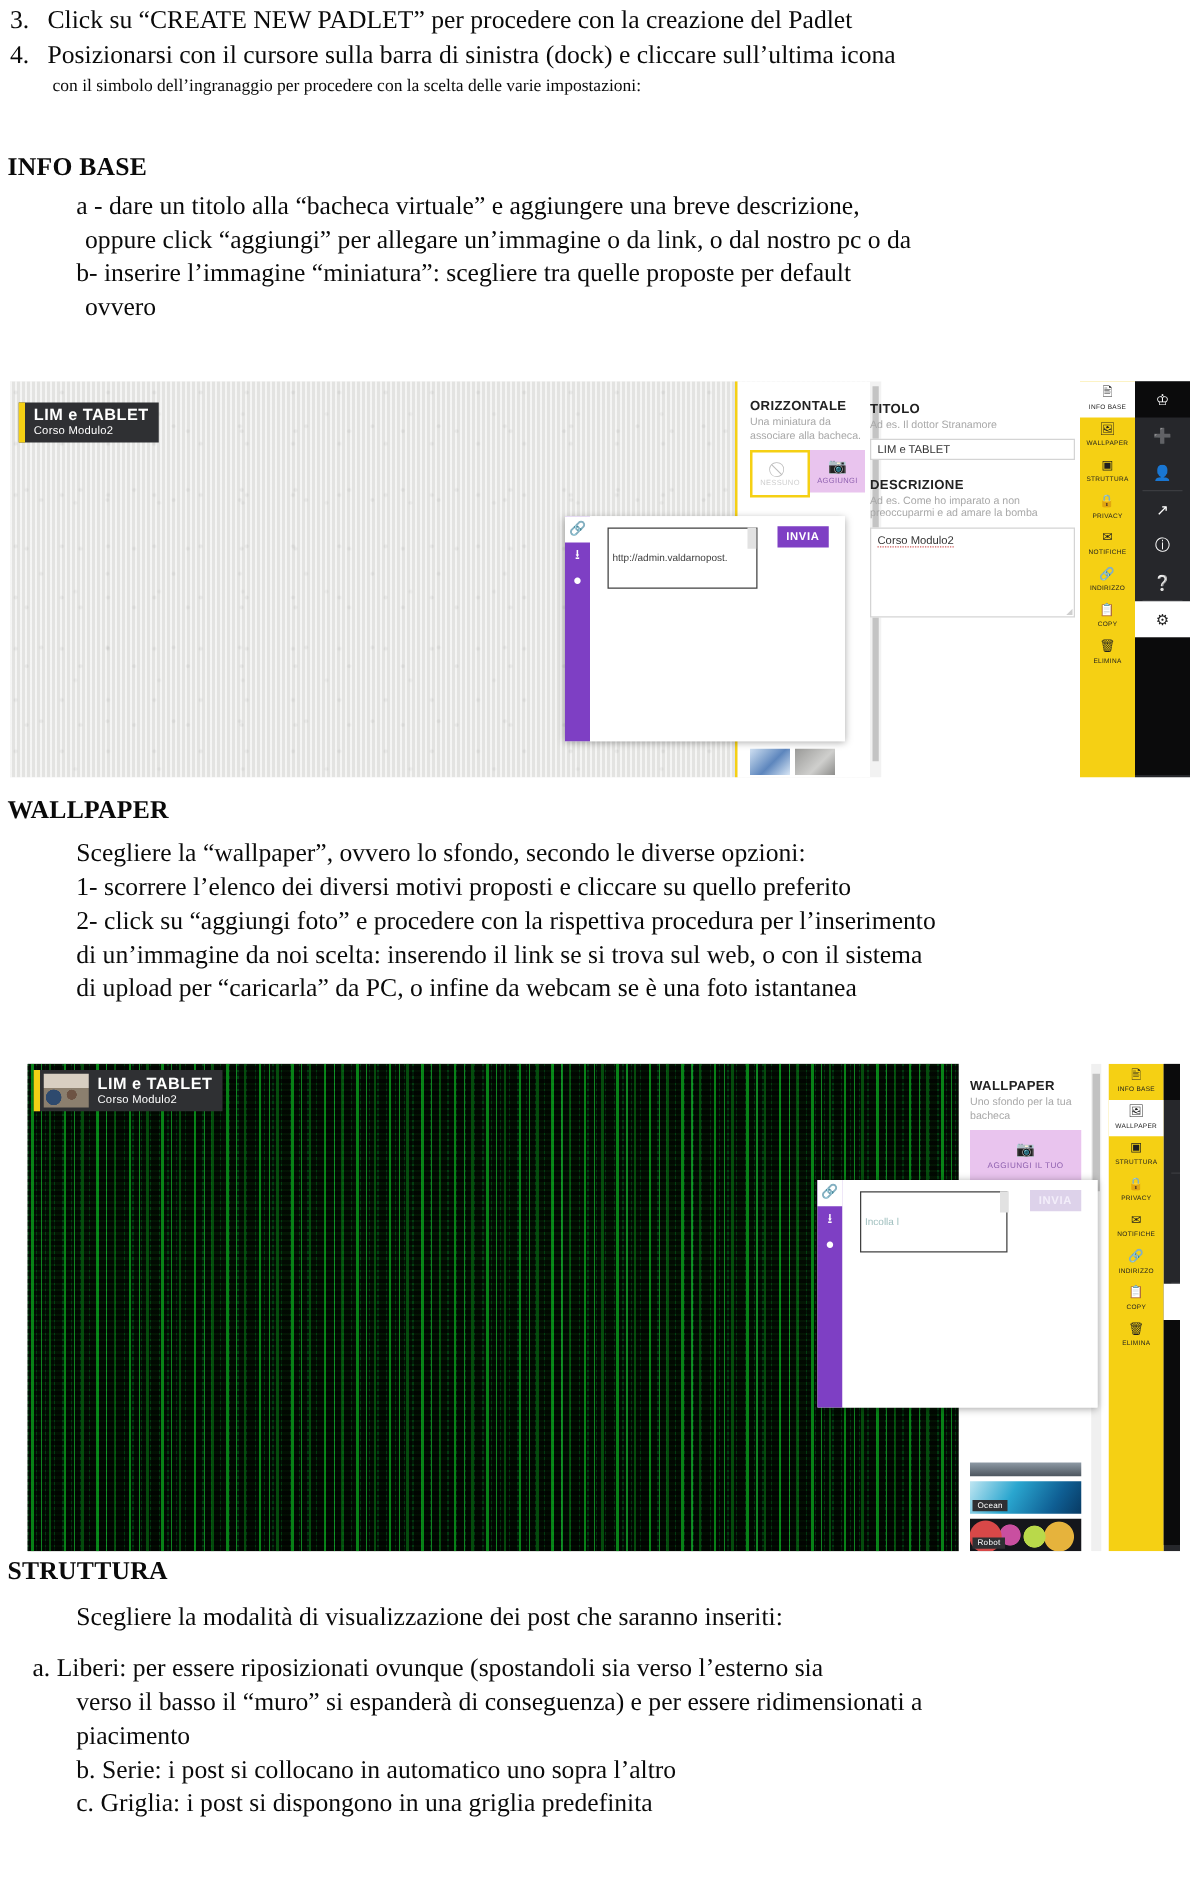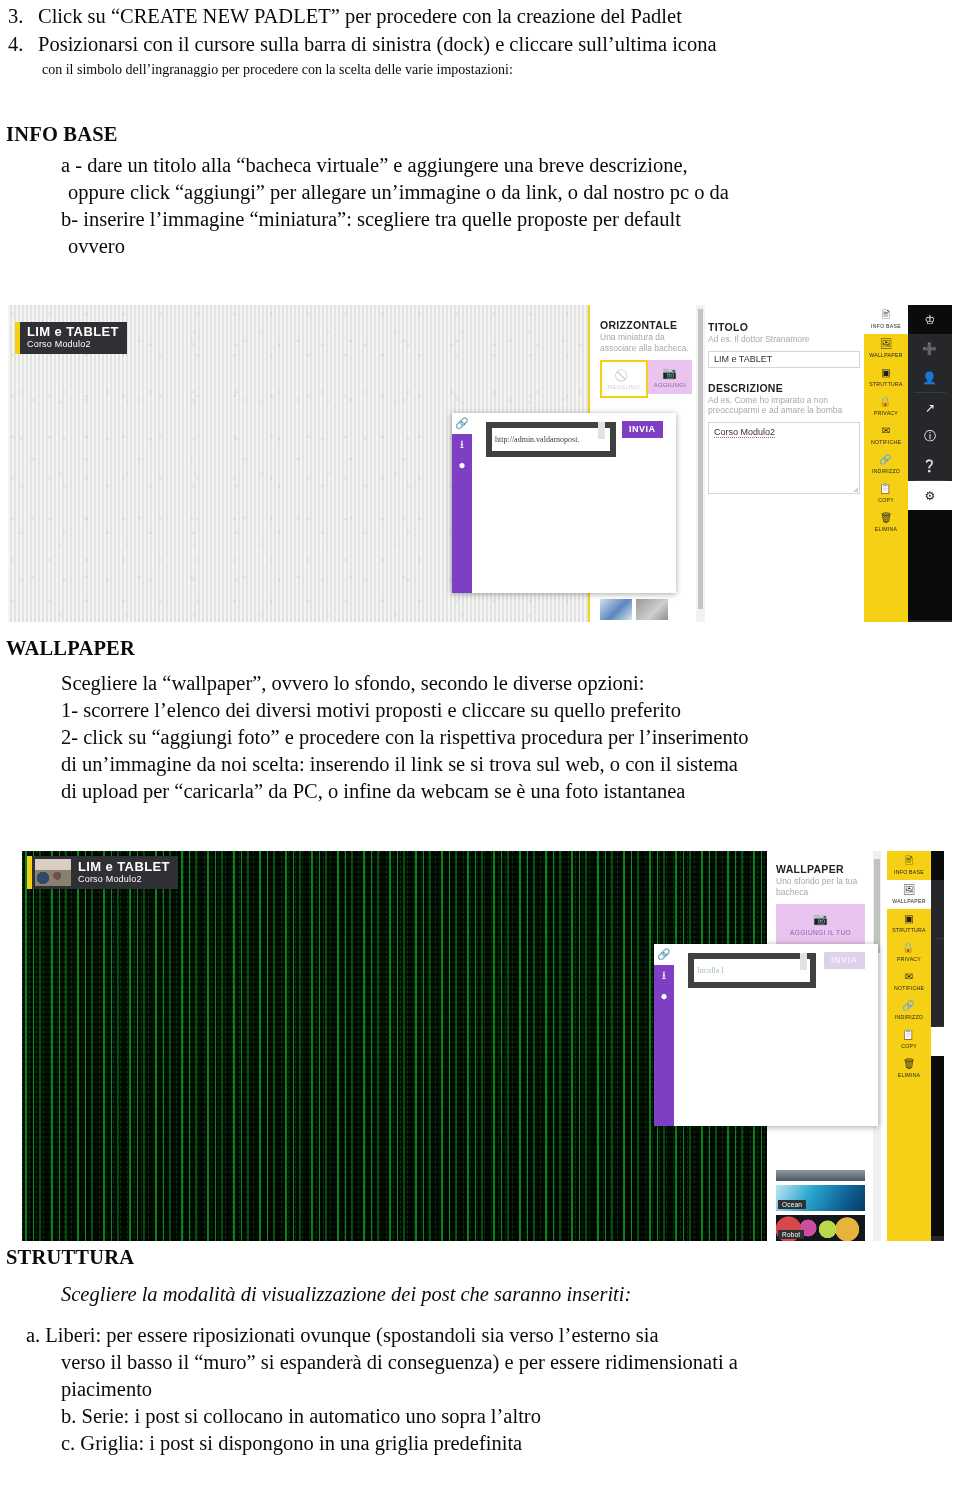--- a/index.html
+++ b/index.html
@@ -41,38 +41,38 @@
   }
 
   
   .popover{position:absolute;background:#fff;box-shadow:0 1px 6px rgba(0,0,0,.35);z-index:8;display:flex;}
   .pop-rail{width:20px;background:#7e3fc4;display:flex;flex-direction:column;align-items:center;}
   .pop-rail .ri{color:#fff;font-size:11px;line-height:1;padding:5px 0;}
   .pop-rail .ri.top{background:#fff;color:#333;width:100%;text-align:center;padding:5px 0;}
   .pop-main{flex:1;position:relative;background:#fff;}
   .pop-input{
     position:absolute;left:14px;top:9px;height:15px;width:112px;
-    border:6px solid #404040;background:#fff;
-    font-family:Liberation Serif, serif;font-size:8px;color:#3c3c3c;
-    padding:4px 3px;line-height:15px;white-space:nowrap;overflow:hidden;
+    border:1px solid #404040;background:#fff;
+    font-family:Liberation Sans, sans-serif;font-size:8px;color:#3c3c3c;
+    padding:16px 3px;line-height:15px;white-space:nowrap;overflow:hidden;
   }
   .pop-input.ph{color:#9fbfbe;}
   .pop-grip{position:absolute;top:9px;height:17px;width:7px;background:#e2e2e2;}
   .pop-send{
     position:absolute;top:8px;height:17px;padding:0 7px;
     background:#7e3fc4;color:#fff;font-family:"Liberation Sans",sans-serif;
     font-size:9px;font-weight:bold;letter-spacing:.5px;line-height:17px;text-align:center;
   }
   .pop-send.dim{background:#ddd2ea;color:#f3eefa;}
 
   
   .setpanel{position:absolute;background:#fff;z-index:5;font-family:"Liberation Sans",sans-serif;}
   .sp-scroll{position:absolute;left:0;top:0;width:9px;height:100%;background:#f2f2f2;}
   .sp-thumbv{position:absolute;left:2px;width:5px;background:#c4c4c4;}
-  .sp-body{position:absolute;left:12px;right:4px;top:0;}
+  .sp-body{position:absolute;left:0;right:4px;top:0;}
   .sp-h{font-size:10.5px;font-weight:bold;color:#222;letter-spacing:.3px;margin:0 0 1px;}
   .sp-sub{font-size:8.5px;color:#a8a8a8;line-height:10.5px;}
   .sp-field{
     border:1px solid #d4d4d4;background:#fff;height:15px;line-height:15px;
     font-size:9px;color:#333;padding:0 5px;margin-top:6px;
   }
   .sp-area{
     border:1px solid #d4d4d4;background:#fff;height:62px;
     font-size:9px;color:#333;padding:4px 5px;margin-top:6px;position:relative;
   }
@@ -387,21 +387,21 @@
       <div class="ditem">ⓘ</div>
       <div class="ditem">❔</div>
       <div class="dsep"></div>
       <div class="ditem white">⚙</div>
       <div style="background:#0b0b0c;height:180px;"></div>
     </div>
   </div>
 
   <div style="position:absolute;left:6px;top:1246px;width:950px;">
     <div class="heading">STRUTTURA</div>
-    <div class="para indent" style="margin-top:12px;font-style:italic;">Scegliere la modalità di visualizzazione dei post che saranno inseriti:</div>
+    <div class="para indent" style="margin-top:12px;">Scegliere la modalità di visualizzazione dei post che saranno inseriti:</div>
     <div class="para indent" style="margin-top:14px;margin-left:20px;">a. Liberi: per essere riposizionati ovunque (spostandoli sia verso l’esterno sia</div>
     <div class="para" style="margin-left:55px;">verso il basso il “muro” si espanderà di conseguenza) e per essere ridimensionati a</div>
     <div class="para" style="margin-left:55px;">piacimento</div>
     <div class="para indent">b. Serie: i post si collocano in automatico uno sopra l’altro</div>
     <div class="para indent">c. Griglia: i post si dispongono in una griglia predefinita</div>
   </div>
 
 </div>
 
 </body></html>

